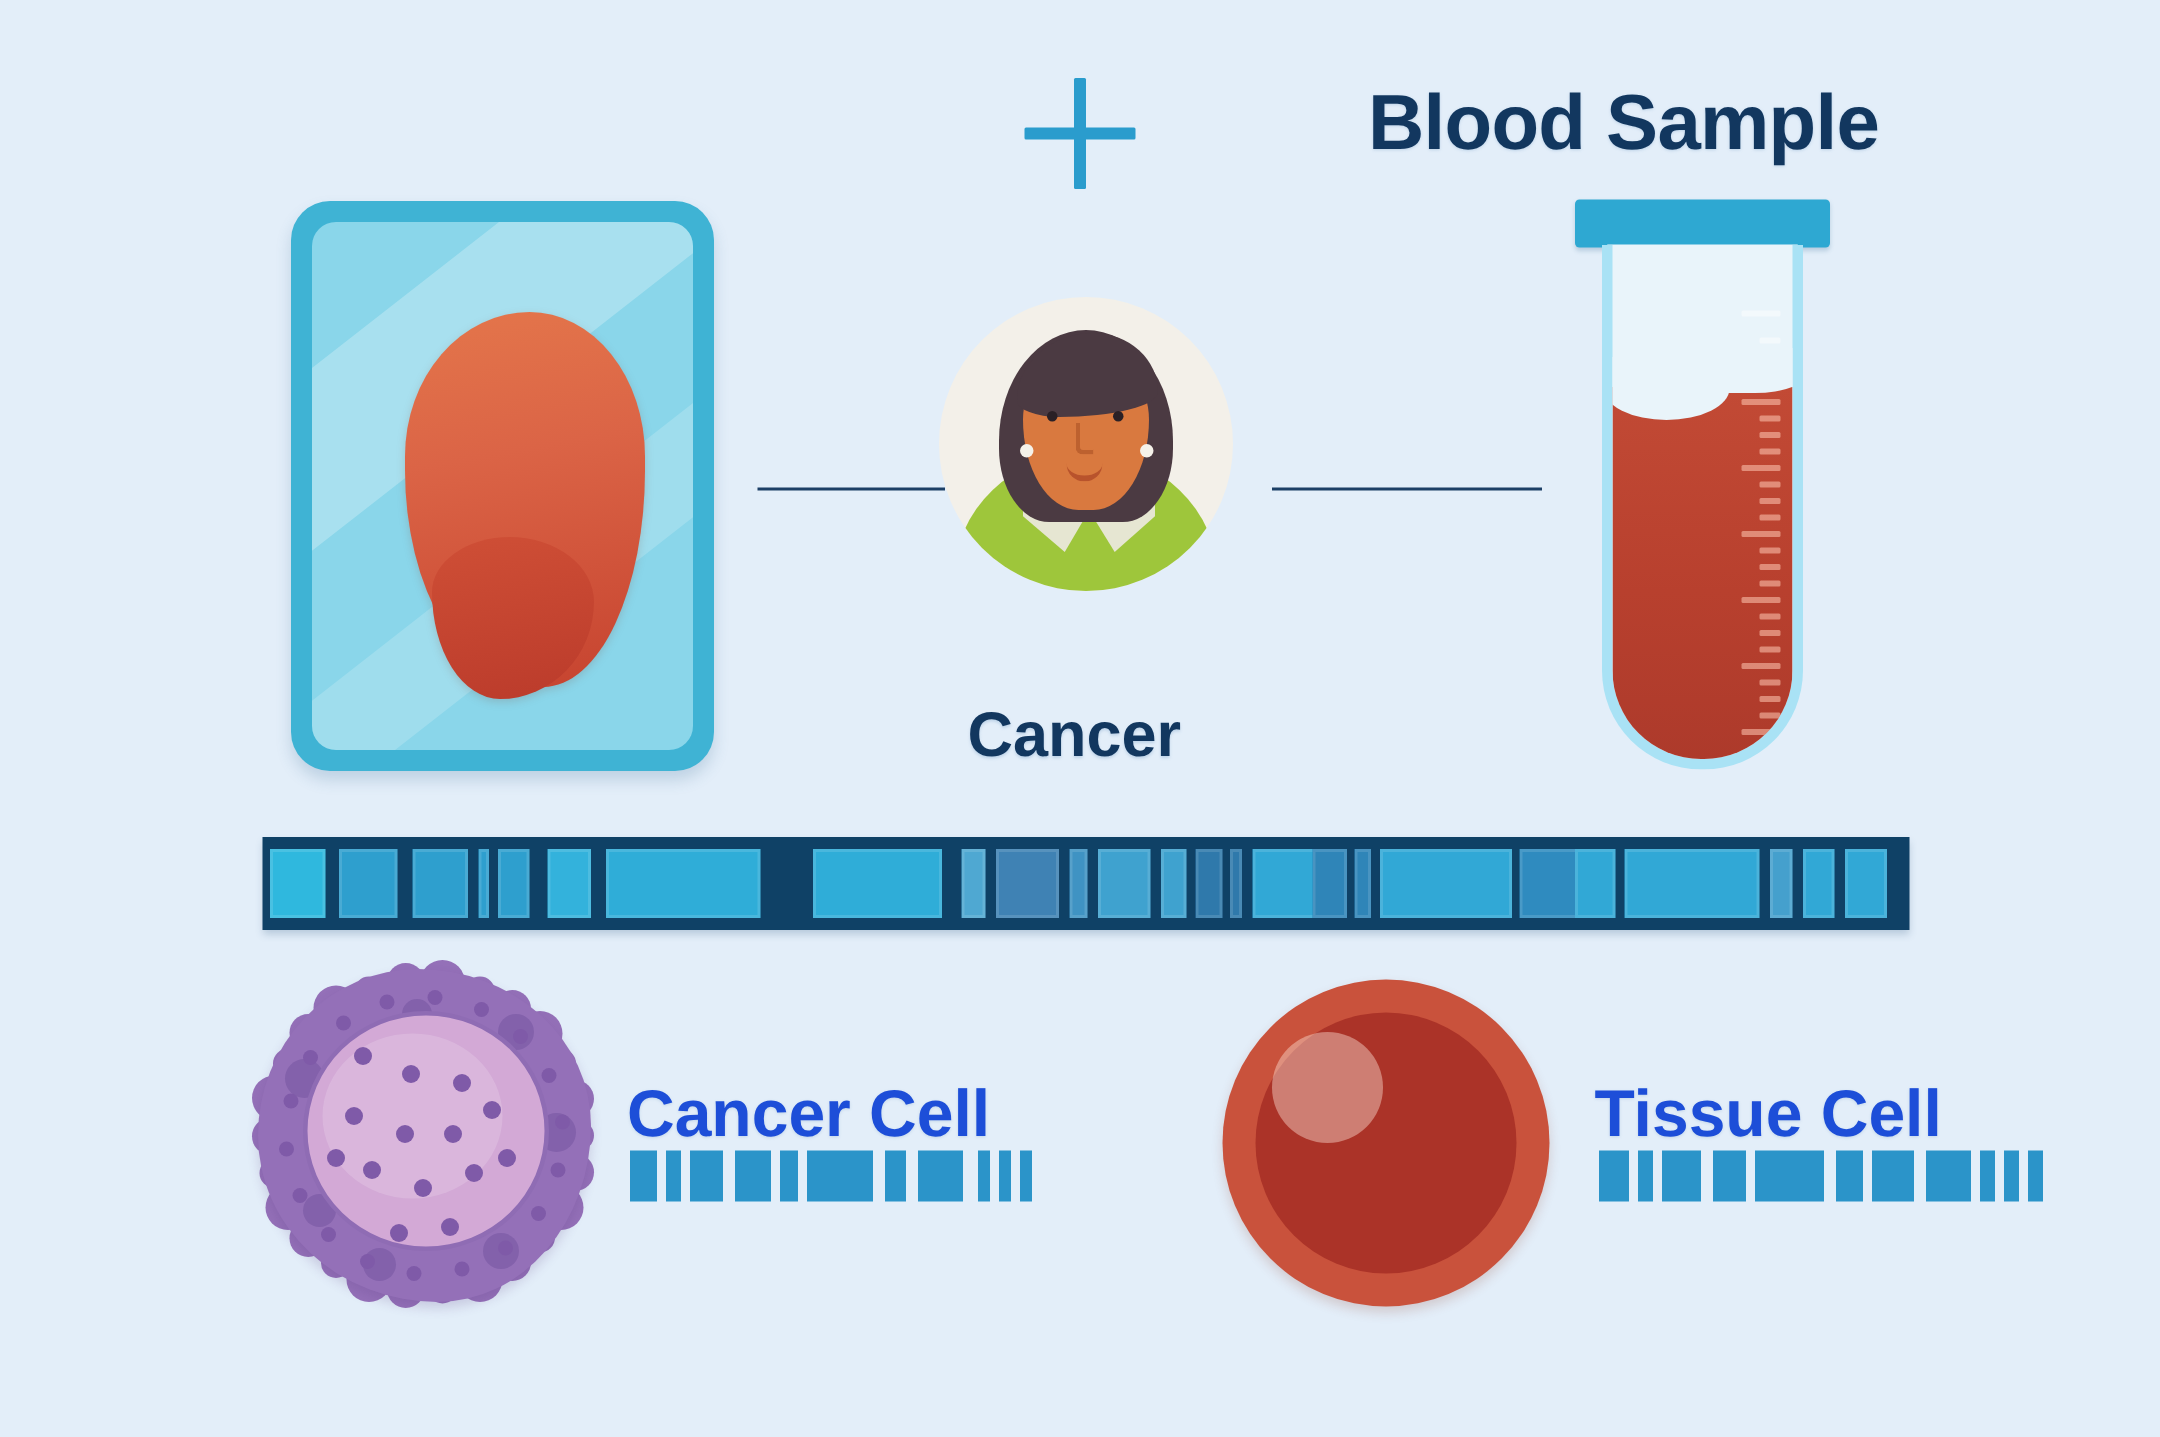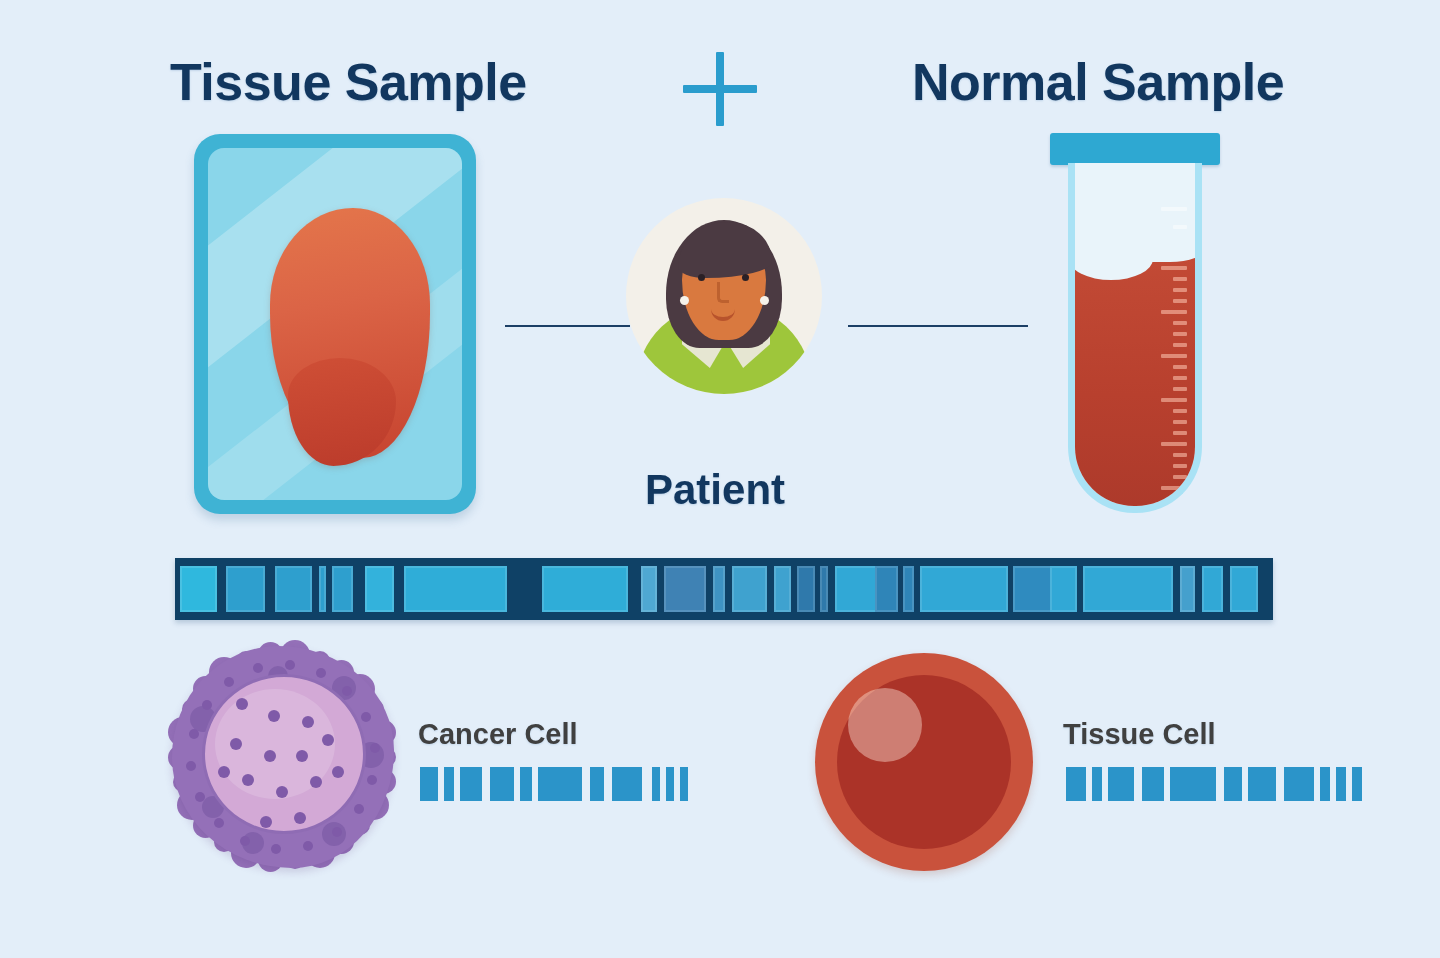--- a/index.html
+++ b/index.html
@@ -25,22 +25,22 @@
   .label-mid{
     position:absolute;
     color:#12375f;
     font-size:42px;
     font-weight:600;
     white-space:nowrap;
     text-shadow:0 1px 2px rgba(120,160,200,.35);
   }
   .cell-label{
     position:absolute;
-    color:#404040;
-    font-size:29px;
+    color:#1d4ed8;
+    font-size:44px;
     font-weight:700;
     white-space:nowrap;
     text-shadow:0 1px 2px rgba(120,160,200,.3);
   }
 
   
   .plus{position:absolute;left:683px;top:52px;width:74px;height:74px;}
   .plus i{position:absolute;background:#2a9ccd;border-radius:1px;display:block;}
   .plus i.h{left:0;top:33px;width:74px;height:8px;}
   .plus i.v{left:33px;top:0;width:8px;height:74px;}
@@ -196,28 +196,27 @@
 
   
   .minibar{position:absolute;height:34px;}
   .minibar i{position:absolute;top:0;height:34px;display:block;background:#2b94c9;}
 </style>
 </head>
 <body>
 
 <div class="stage">
 
-  <div class="title" style="left:170px;top:52px;">Tissue Sample</div>
 
   <div class="plus">
     <i class="h"></i>
       <i class="v"></i>
   </div>
 
-  <div class="title" style="left:912px;top:52px;">Normal Sample</div>
+  <div class="title" style="left:912px;top:52px;">Blood Sample</div>
 
   <div class="slide">
     <div class="inner">
       <div class="glare g1"></div>
       <div class="glare g2"></div>
       <div class="tumor"></div>
     </div>
   </div>
 
   <div class="connector" style="left:505px;top:325px;width:125px;"></div>
@@ -232,21 +231,21 @@
     <div class="av-face"></div>
     <div class="av-bangs"></div>
     <div class="av-ear l"></div>
     <div class="av-ear r"></div>
     <div class="av-eye l"></div>
     <div class="av-eye r"></div>
     <div class="av-nose"></div>
     <div class="av-mouth"></div>
   </div>
 
-  <div class="label-mid" style="left:645px;top:466px;">Patient</div>
+  <div class="label-mid" style="left:645px;top:466px;">Cancer</div>
 
   <div class="tube">
     <div class="tube-cap"></div>
     <div class="tube-glass">
       <div class="ticks" id="tube-ticks-top">
           <i style="top: 8px; width: 26px;"></i>
           <i style="top: 26px; width: 14px;"></i>
           <i style="top: 44px; width: 14px;"></i>
         </div>
       <div class="blood">

